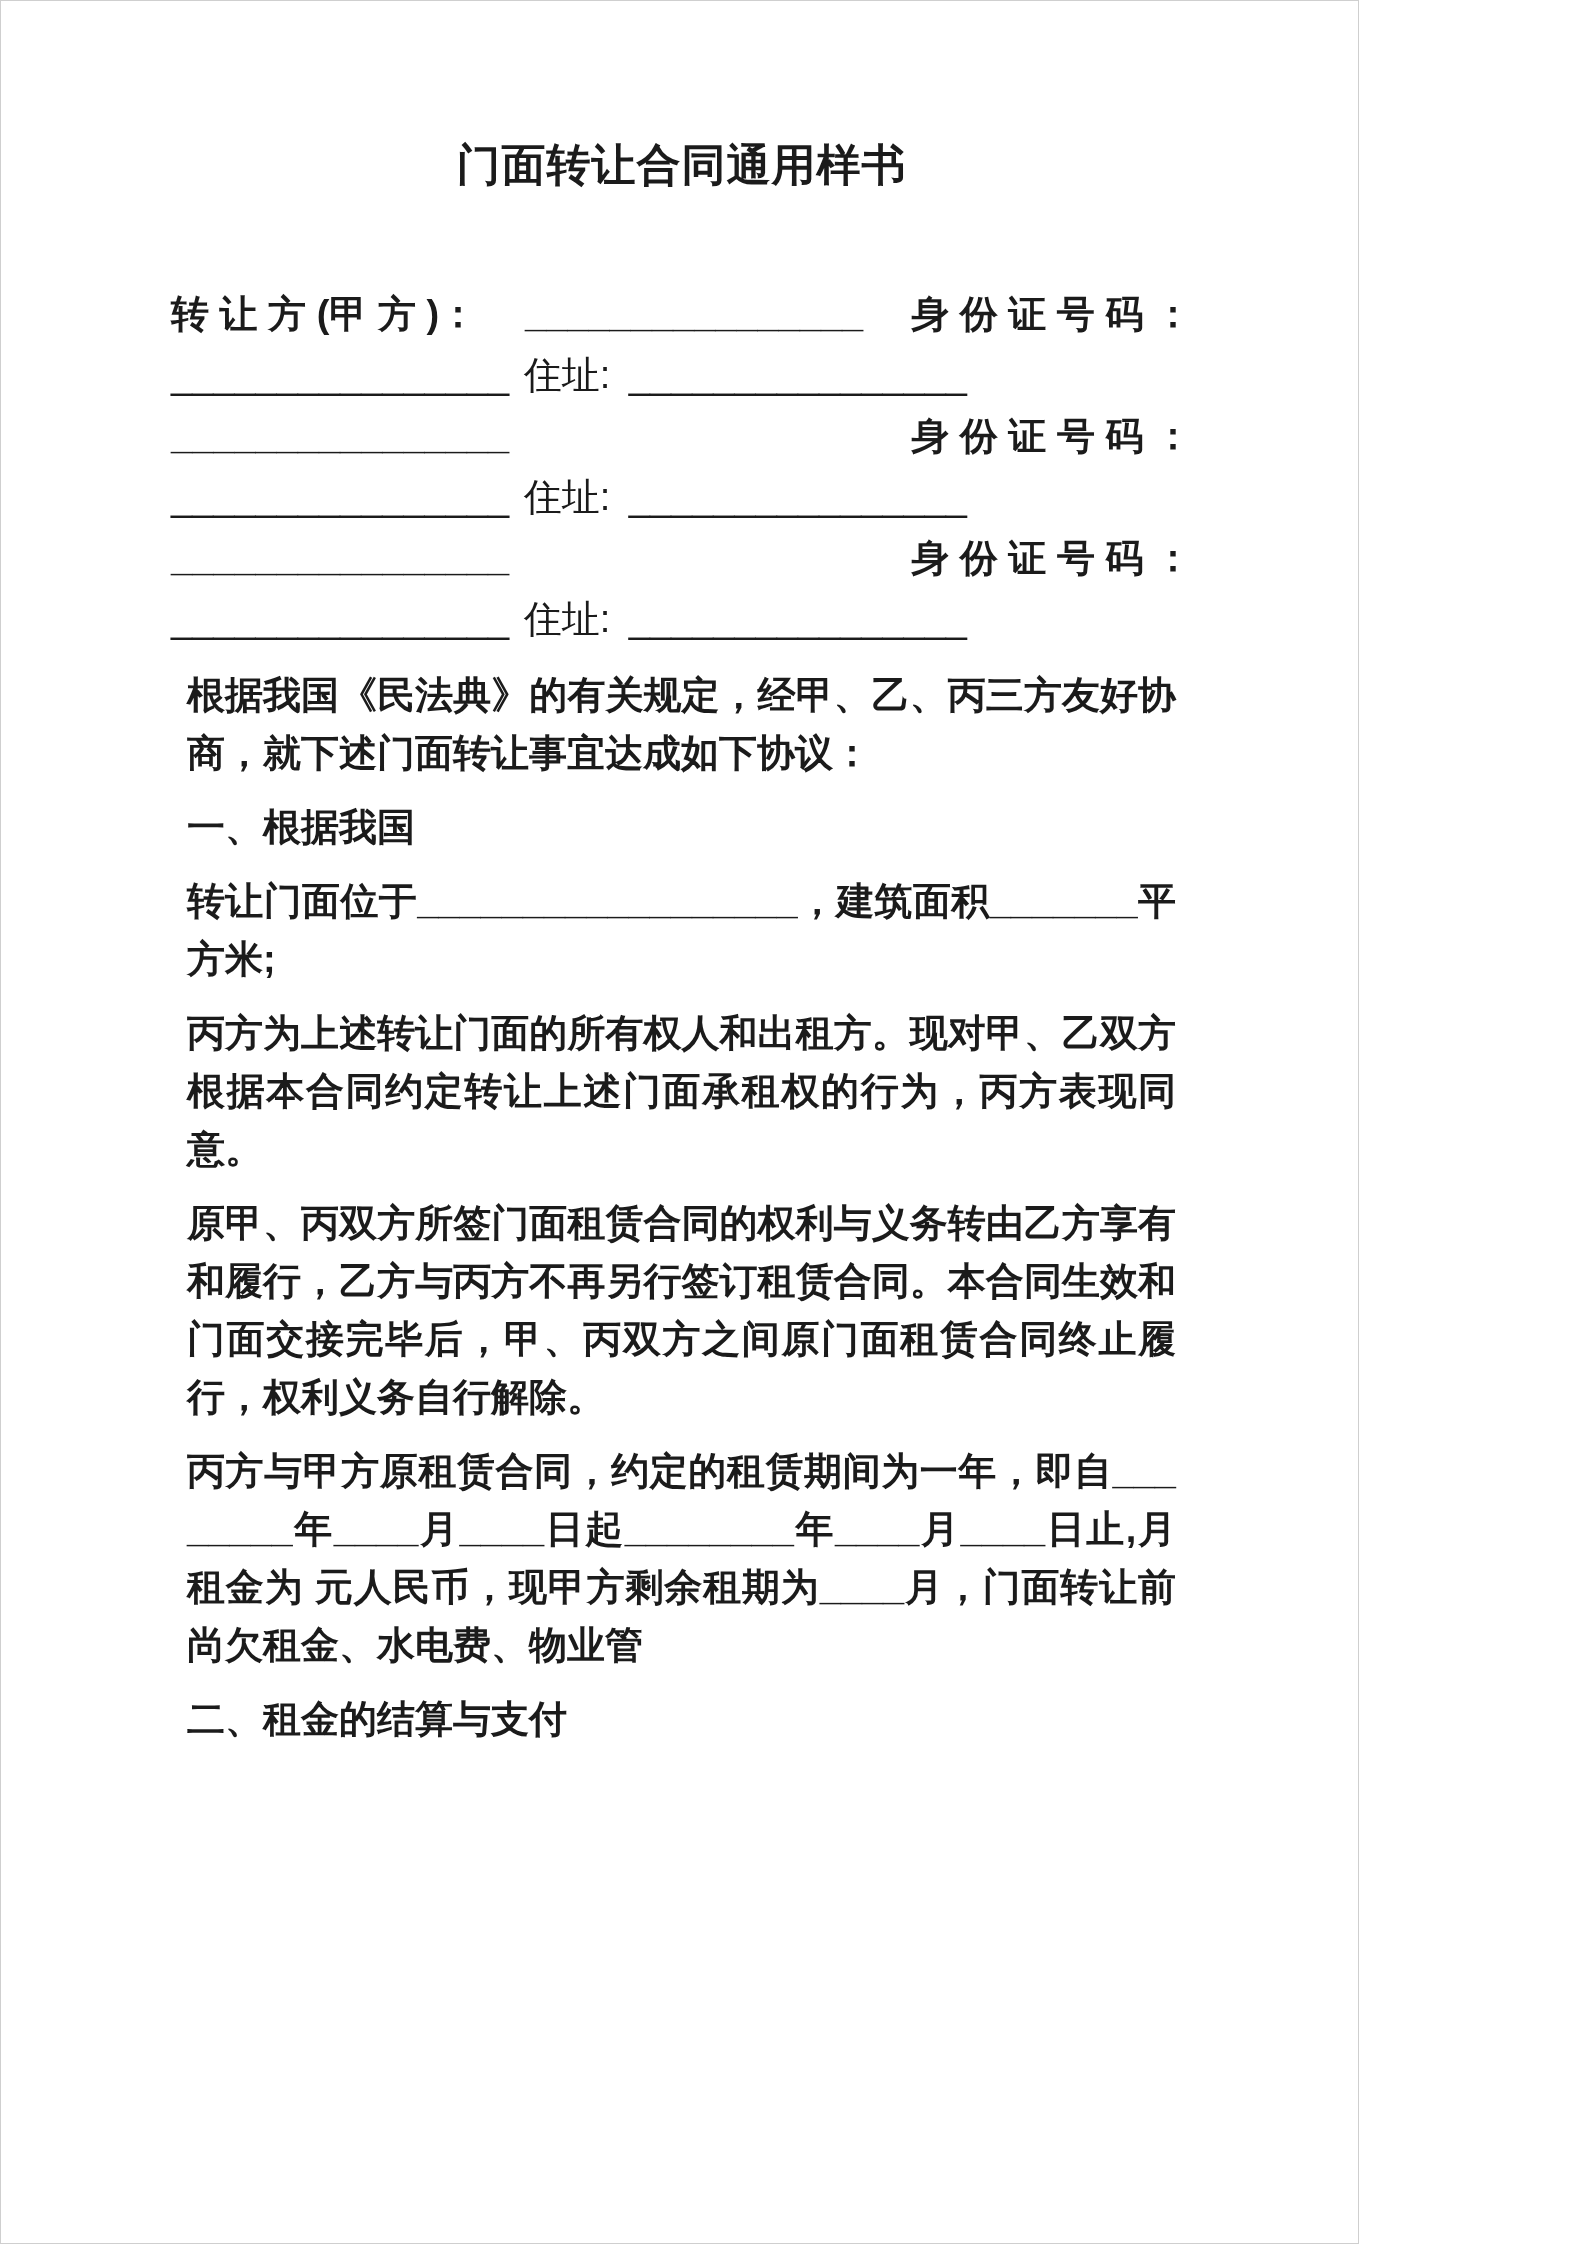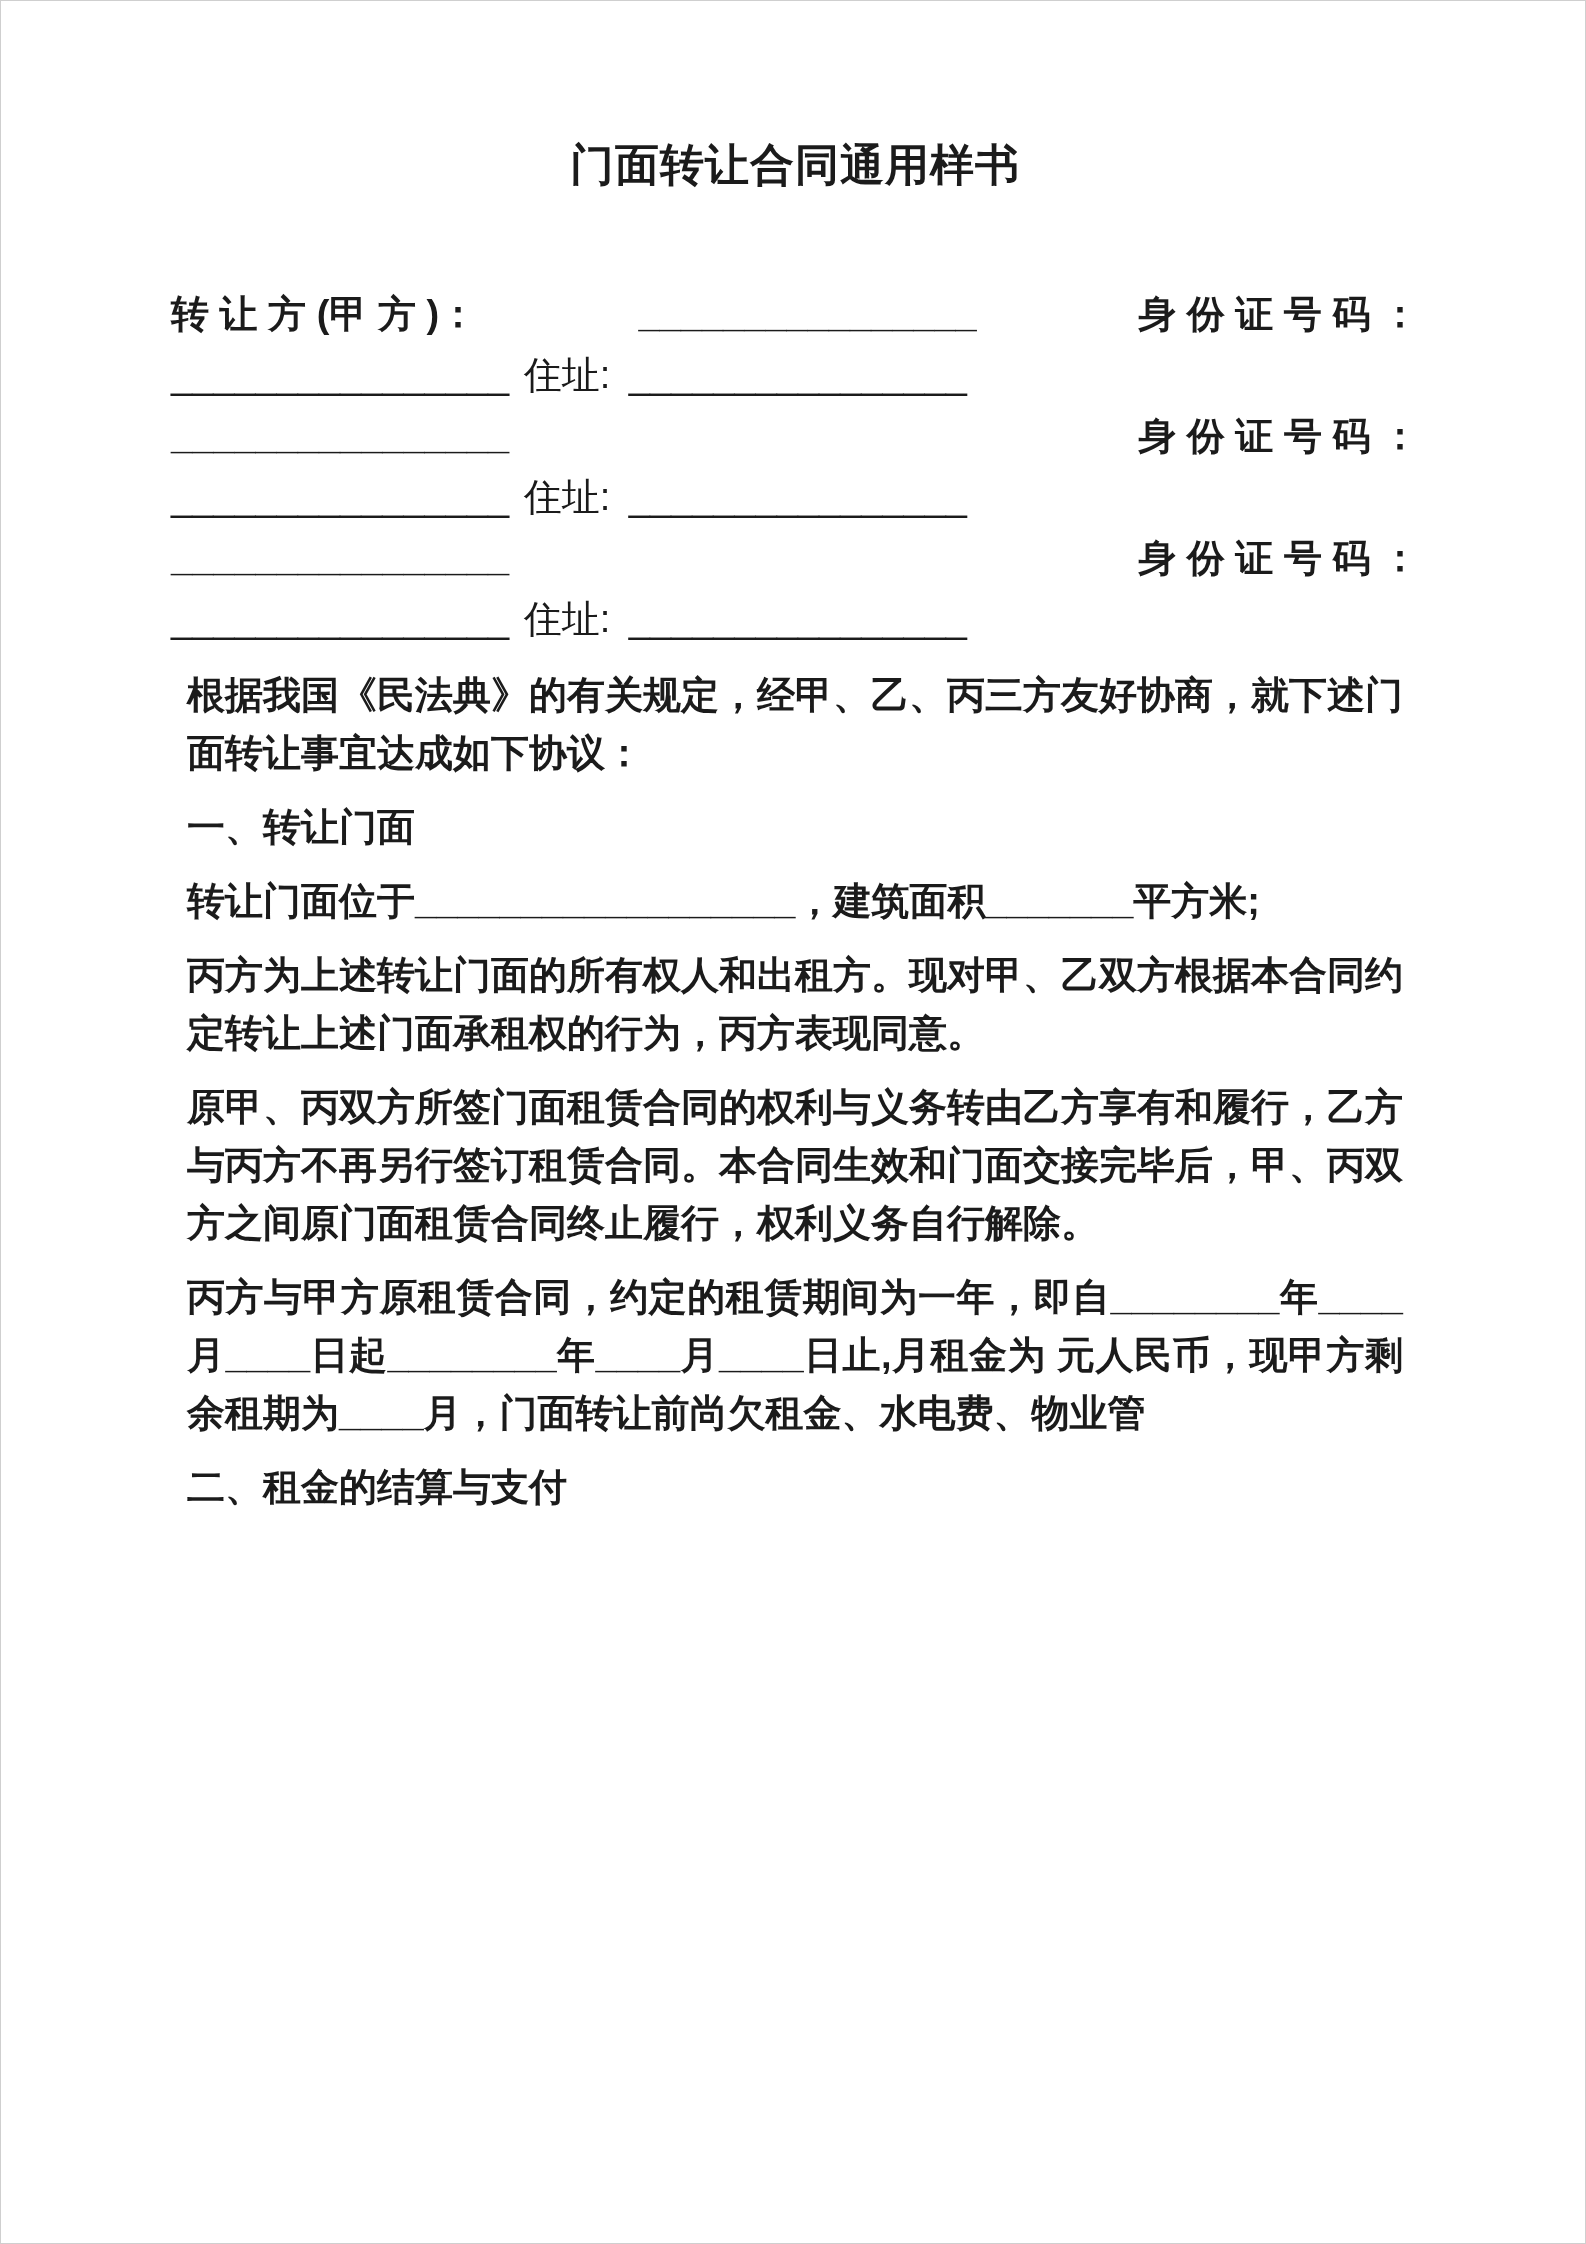--- a/index.html
+++ b/index.html
@@ -9,21 +9,21 @@
   }
   body {
     width: 1586px;
     height: 2244px;
     overflow: hidden;
     font-family: "Liberation Sans", "DejaVu Sans", sans-serif;
     color: #1b1b1b;
   }
   .page {
     box-sizing: border-box;
-    width: 1586px;
+    width: 1359px;
     height: 2244px;
     background: #ffffff;
     border: 1px solid #cfcfcf;
     padding: 138px 166px 0 170px;
   }
   .title {
     font-size: 44px;
     font-weight: bold;
     text-align: center;
     margin: 0 0 92px 0;
@@ -109,21 +109,21 @@
         <span class="blank">________________</span>
         <span class="addr-label">住址:</span>
         <span class="blank">________________</span>
       </div>
     </div>
 
   </section>
 
   <section class="body-text">
     <p class="para">根据我国《民法典》的有关规定，经甲、乙、丙三方友好协商，就下述门面转让事宜达成如下协议：</p>
-    <p class="para heading">一、转让门面</p>
+    <p class="para heading">一、根据我国</p>
     <p class="para">转让门面位于__________________，建筑面积_______平方米;</p>
     <p class="para">丙方为上述转让门面的所有权人和出租方。现对甲、乙双方根据本合同约定转让上述门面承租权的行为，丙方表现同意。</p>
     <p class="para">原甲、丙双方所签门面租赁合同的权利与义务转由乙方享有和履行，乙方与丙方不再另行签订租赁合同。本合同生效和门面交接完毕后，甲、丙双方之间原门面租赁合同终止履行，权利义务自行解除。</p>
     <p class="para">丙方与甲方原租赁合同，约定的租赁期间为一年，即自________年____月____日起________年____月____日止,月租金为 元人民币，现甲方剩余租期为____月，门面转让前尚欠租金、水电费、物业管</p>
     <p class="para heading">二、租金的结算与支付</p>
   </section>
 
 </div>
 
 </body></html>

